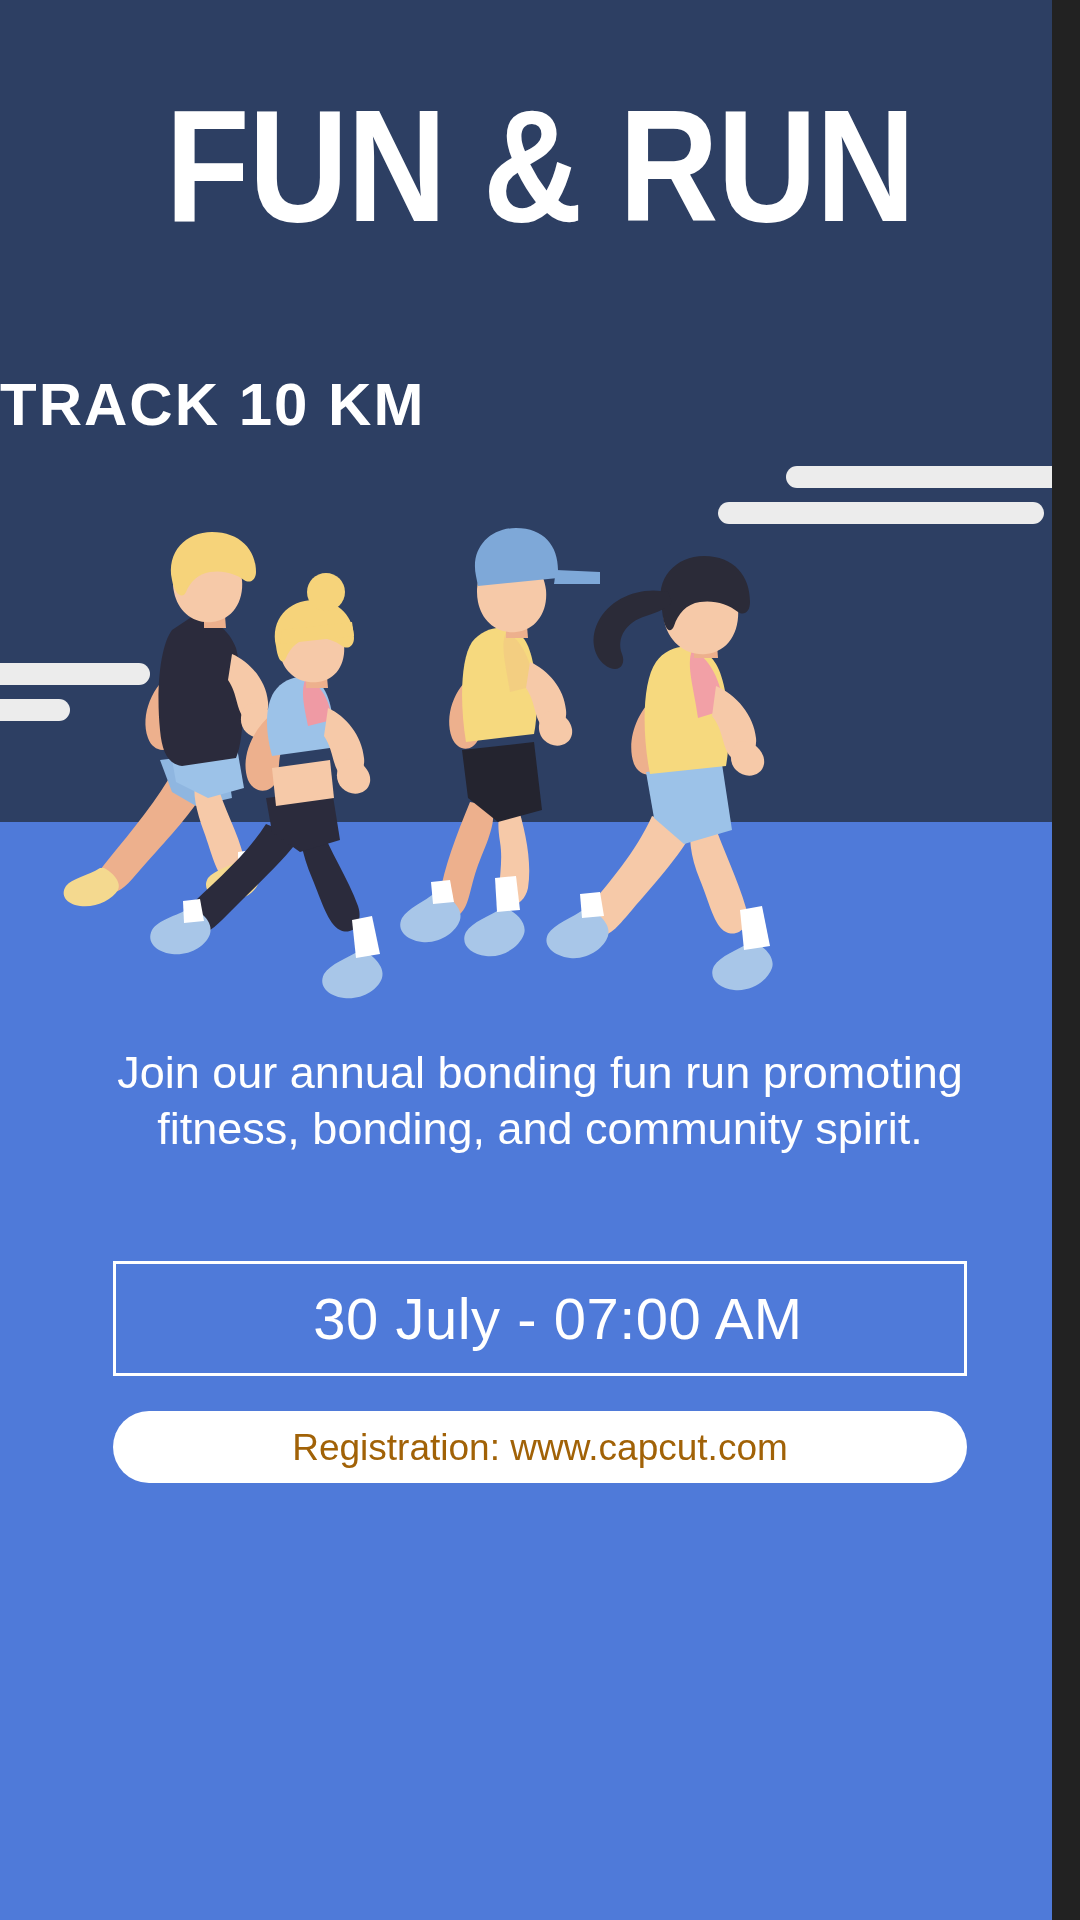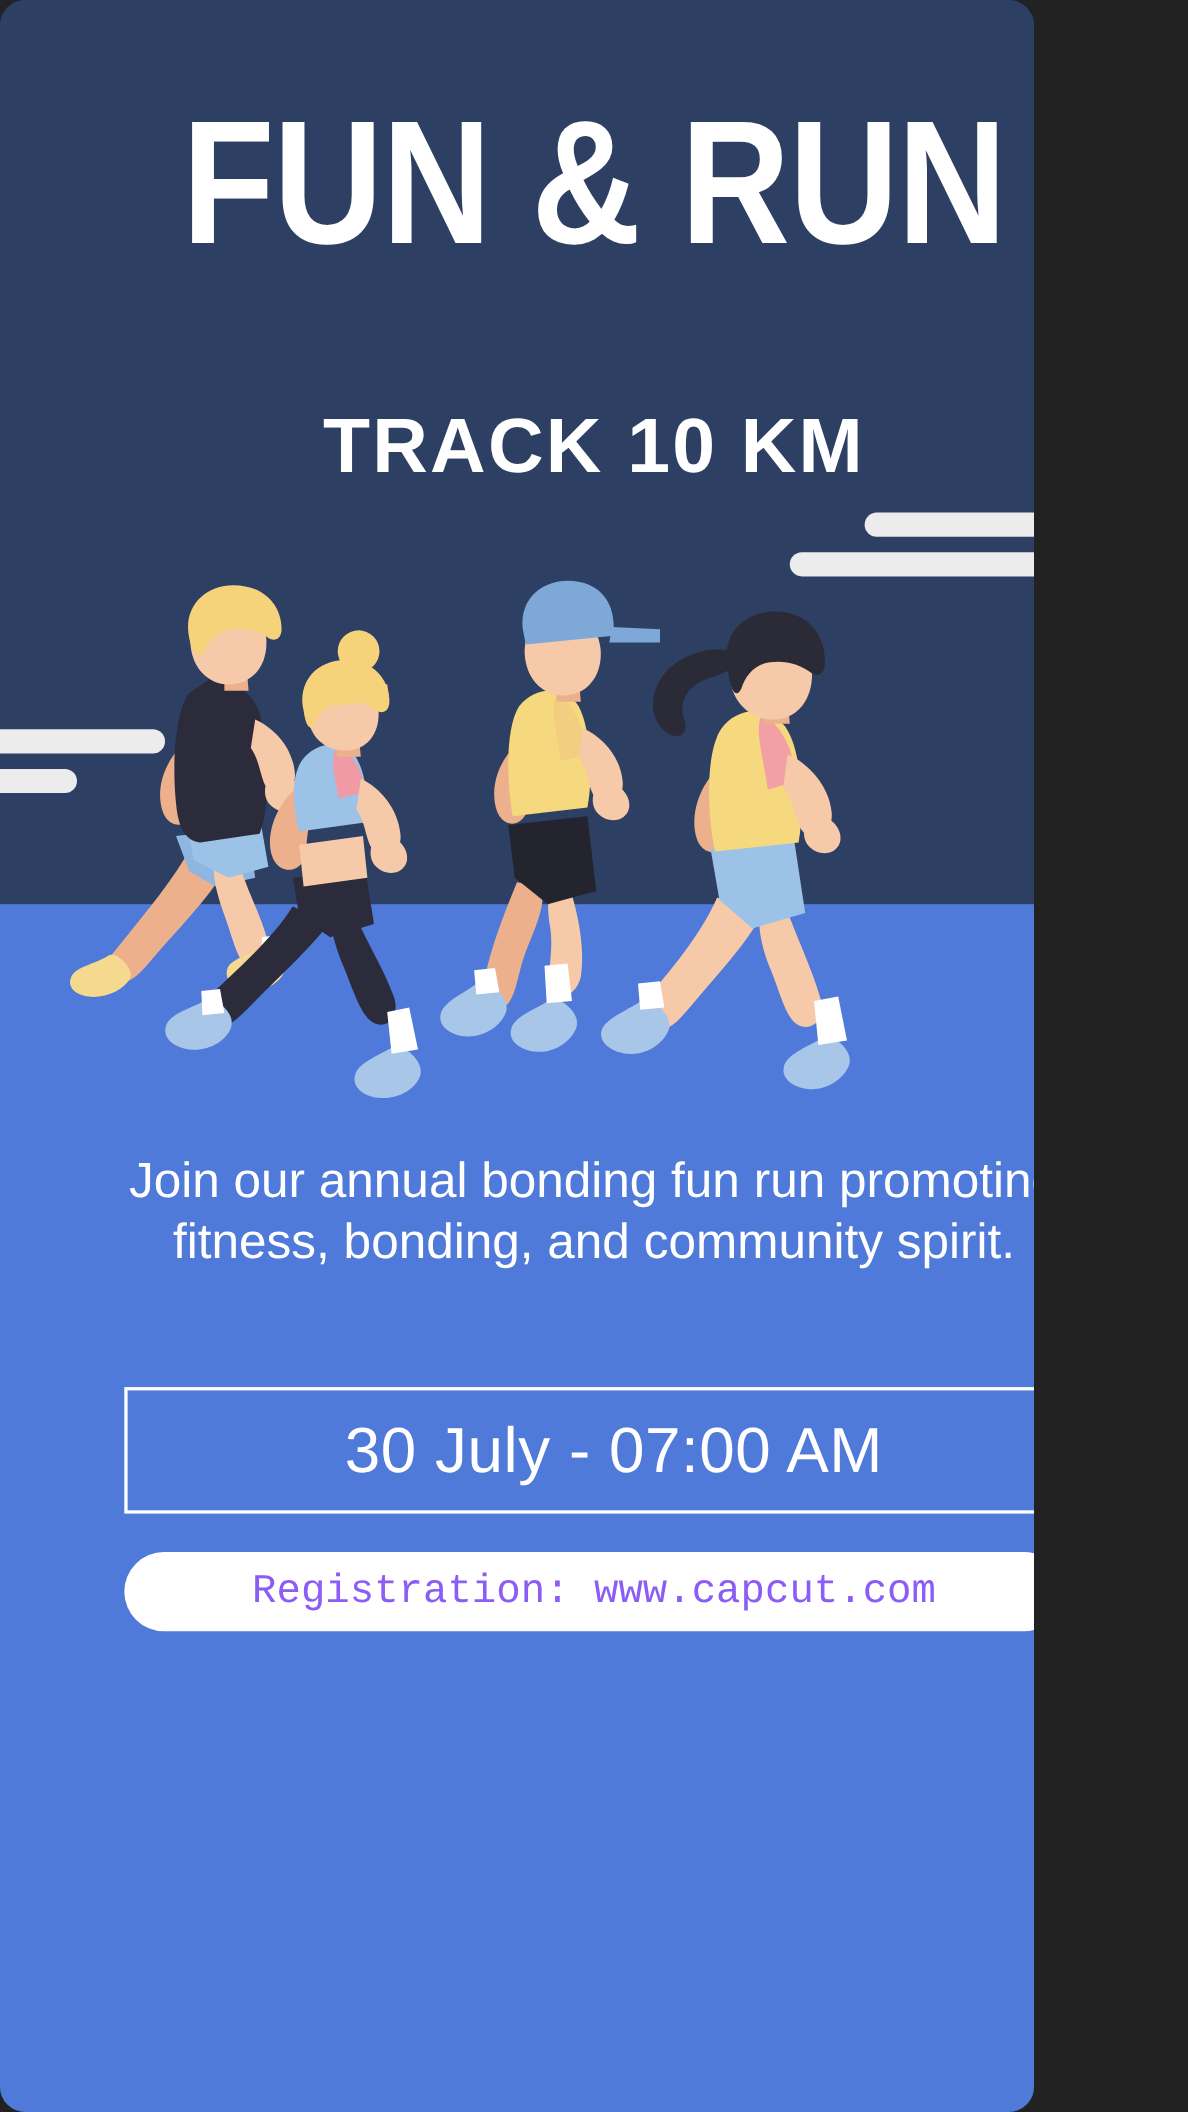--- a/index.html
+++ b/index.html
@@ -1,23 +1,22 @@
 <!DOCTYPE html>
 <html><head>
 <meta charset="utf-8">
 <style>
   html,body{margin:0;padding:0;background:#222;}
   *{box-sizing:border-box;}
   #poster{
     position:relative;
-    width:940px;height:1920px;
+    width:1052px;height:1920px;
     overflow:hidden;
     font-family:"Liberation Sans","DejaVu Sans",sans-serif;
     background:#2d3f63;
-    border-radius:23px;
   }
   .band-top{position:absolute;left:0;top:0;width:1080px;height:822px;background:#2d3f63;}
   .band-bottom{position:absolute;left:0;top:822px;width:1080px;height:1098px;background:#4f7ad9;}
 
   
   .title-wrap{position:absolute;left:0;top:0;width:1080px;text-align:center;}
   .main-title{
     position:absolute;left:0;top:86px;width:1080px;
     font-family:"Liberation Sans","DejaVu Sans",sans-serif;
     font-weight:700;
@@ -35,22 +34,22 @@
     display:flex;align-items:center;justify-content:center;
   }
   .festival-text{
     font-size:44px;font-weight:700;color:#ffffff;
     letter-spacing:17px;text-indent:17px;
     font-family:"Liberation Sans","DejaVu Sans",sans-serif;
     line-height:1;
   }
   .track-line{
     position:absolute;left:0;top:360px;width:1080px;
-    text-align:center;
-    font-size:70px;font-weight:700;color:#ffffff;
+    text-align:left;
+    font-size:60px;font-weight:700;color:#ffffff;
     letter-spacing:2px;
     font-family:"Liberation Sans","DejaVu Sans",sans-serif;
     line-height:90px;
     white-space:nowrap;
   }
 
   
   .speedline{position:absolute;background:#ececec;border-radius:20px;}
   .sl-r1{left:786px;top:466px;width:320px;height:22px;}
   .sl-r2{left:718px;top:502px;width:326px;height:22px;}
@@ -76,22 +75,22 @@
   .date-text{
     color:#ffffff;font-size:58px;font-weight:400;letter-spacing:0.5px;
     font-family:"Liberation Sans","DejaVu Sans",sans-serif;line-height:1;
   }
   .reg-pill{
     position:absolute;left:113px;top:1411px;width:854px;height:72px;
     background:#ffffff;border-radius:36px;
     display:flex;align-items:center;justify-content:center;
   }
   .reg-text{
-    color:#8b5cf6;font-size:37px;font-weight:400;
-    font-family:Liberation Mono, monospace;line-height:1;
+    color:#a16207;font-size:37px;font-weight:400;
+    font-family:Liberation Sans, sans-serif;line-height:1;
   }
 </style>
 </head>
 <body>
 
 <div id="poster">
 
   <div class="band-top"></div>
   <div class="band-bottom"></div>
 

